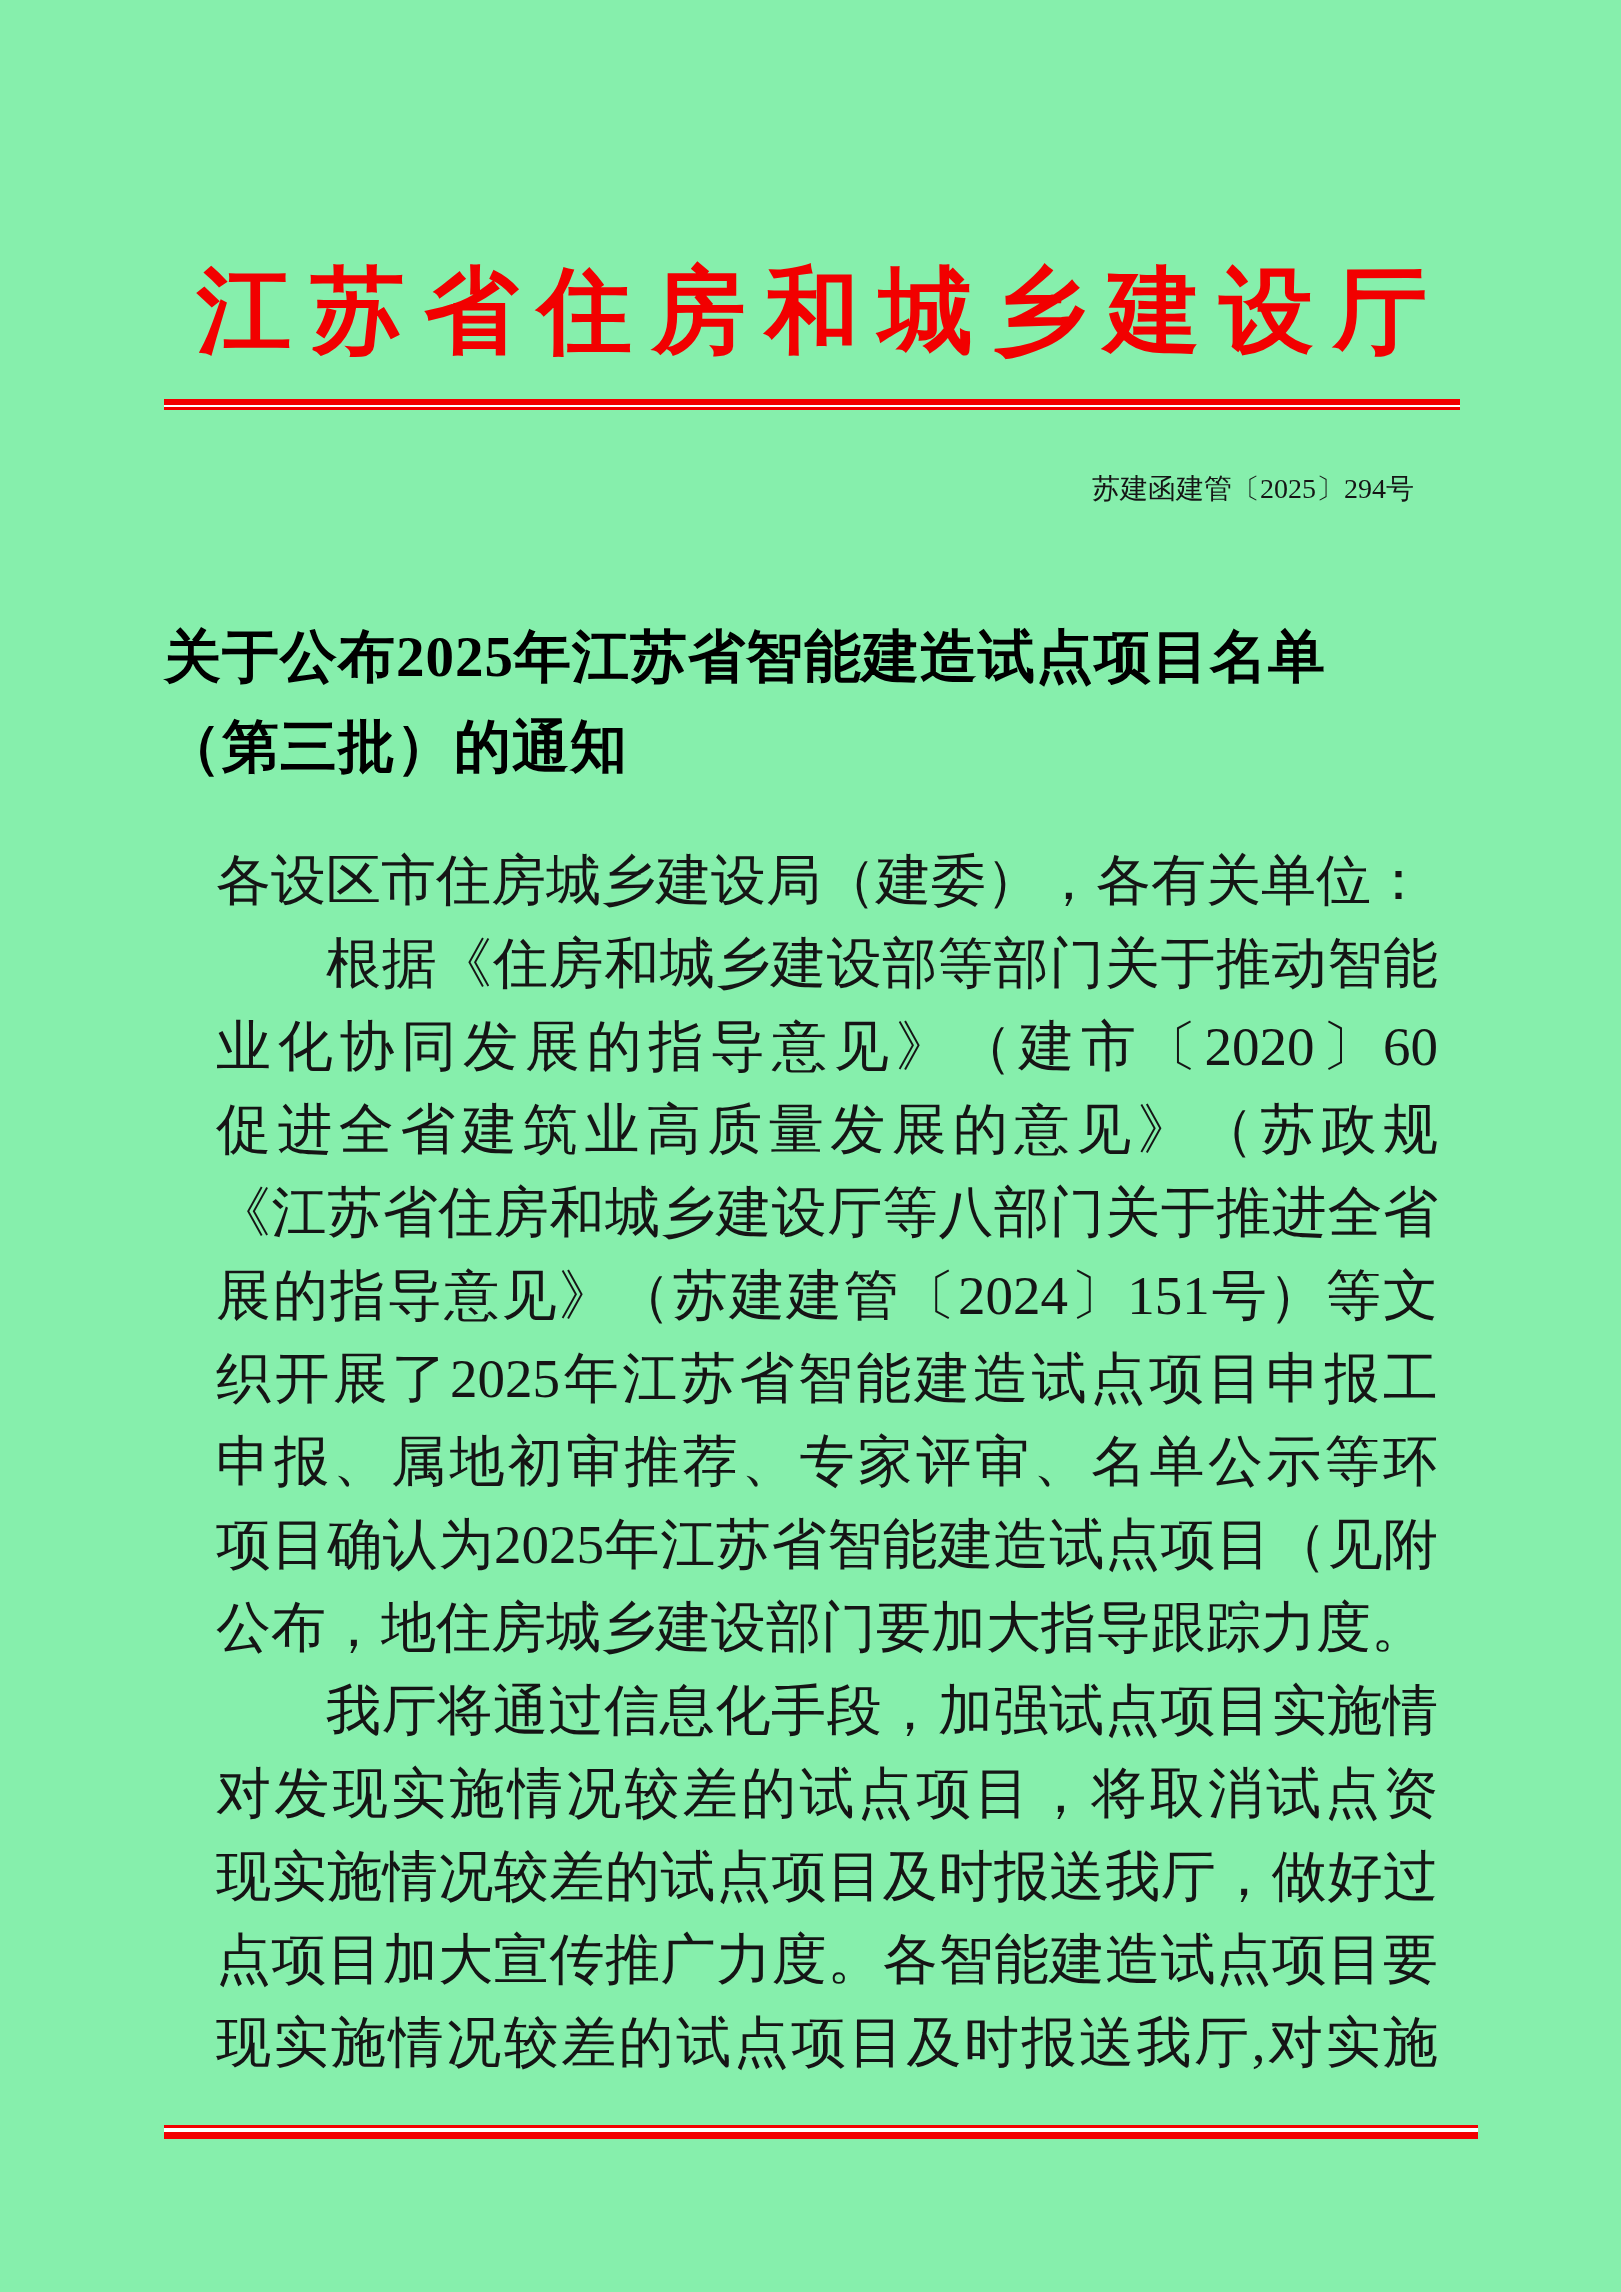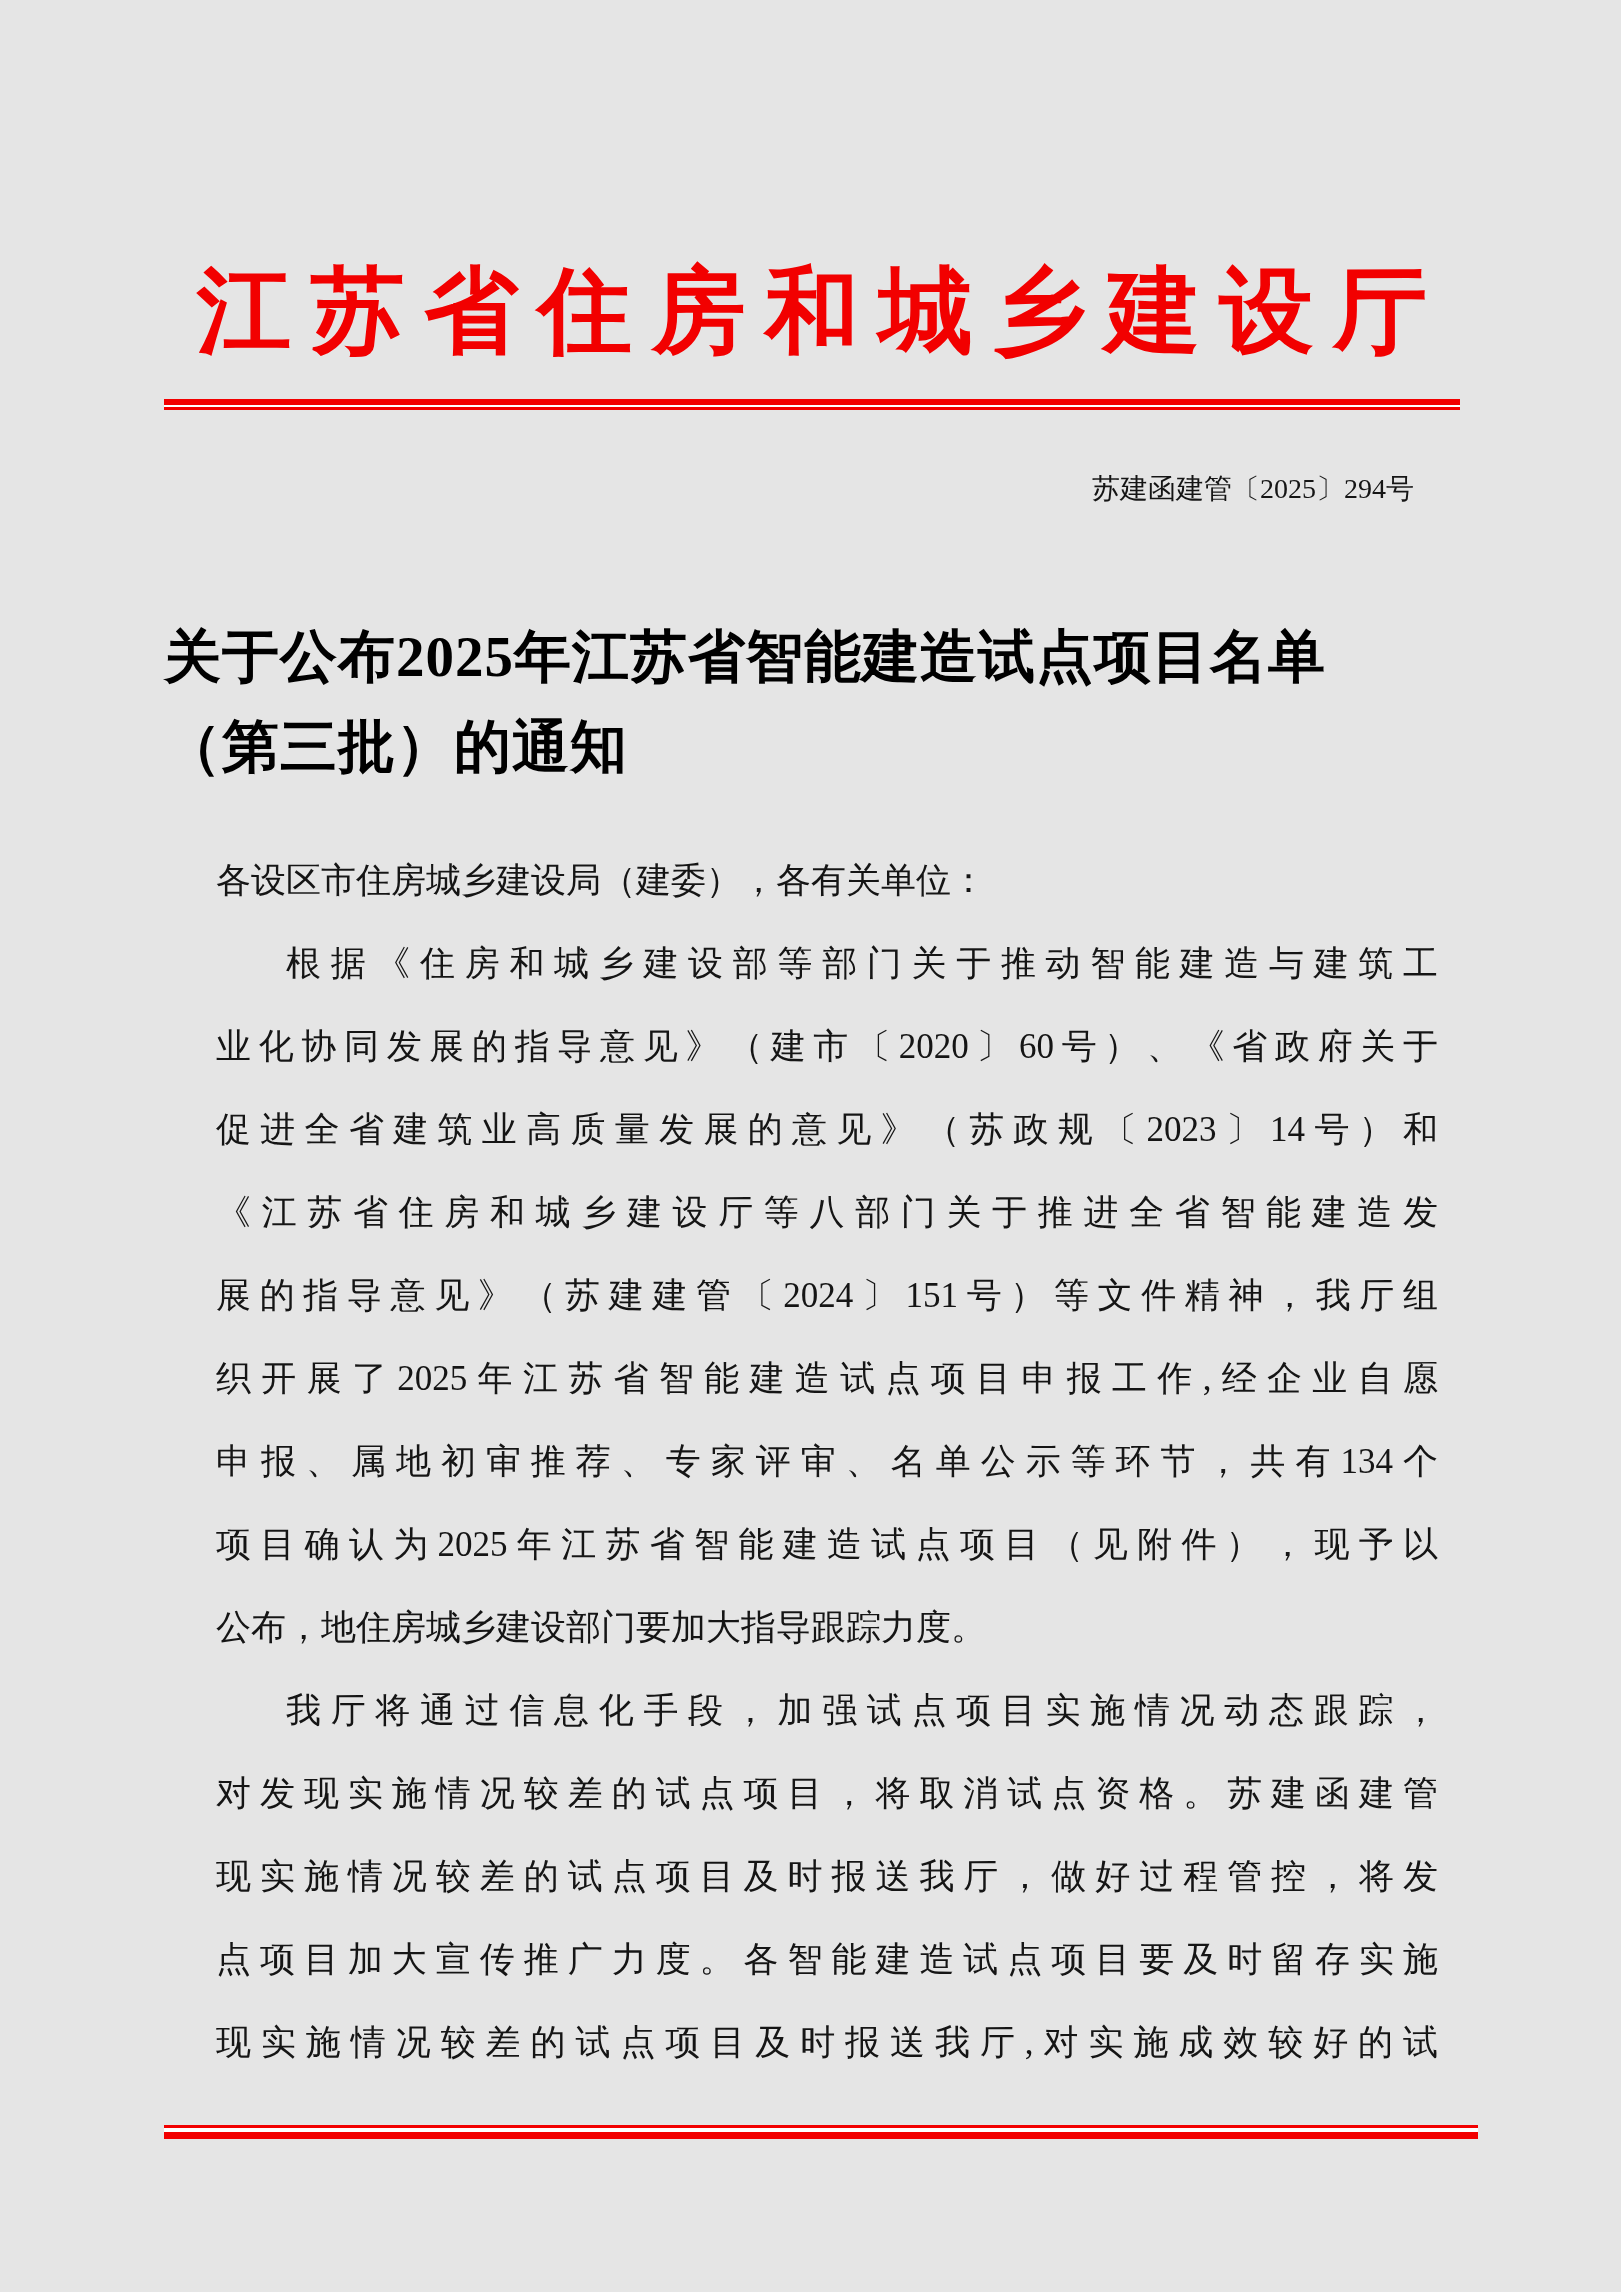--- a/index.html
+++ b/index.html
@@ -4,21 +4,21 @@
 <style>
   :root { --red: #f20000; --ink: #151515; }
   html, body { margin: 0; padding: 0; }
   body {
     width: 1621px; height: 2293px;
     background: #ffffff;
     font-family: "Liberation Serif", "DejaVu Serif", serif;
     position: relative;
     overflow: hidden;
   }
-  .page { position: absolute; inset: 0; background: #e5e5e5; }
+  .page { position: absolute; inset: 0; background: #86efac; }
 
   
   .agency-header {
     position: absolute;
     top: 247px; left: 164px; width: 1296px; height: 129px;
     box-sizing: border-box; padding: 0 33px;
     font-size: 94px; line-height: 129px; font-weight: bold;
     color: var(--red);
     text-align: justify; text-align-last: justify;
     white-space: nowrap; overflow: hidden;
@@ -46,21 +46,21 @@
   }
   .doc-title .title-line {
     font-size: 57px; line-height: 90px; font-weight: bold;
     letter-spacing: 1px;
   }
 
   
   .doc-body {
     position: absolute; top: 839px; left: 216px; width: 1222px;
     color: var(--ink);
-    font-size: 35px;
+    font-size: 55px;
   }
   .doc-body .line {
     height: 83px; line-height: 83px;
     text-align: justify;
     overflow: hidden;
   }
   .doc-body .line.fill { text-align-last: justify; }
   .doc-body .line.ind  { text-indent: 2em; }
 
   

